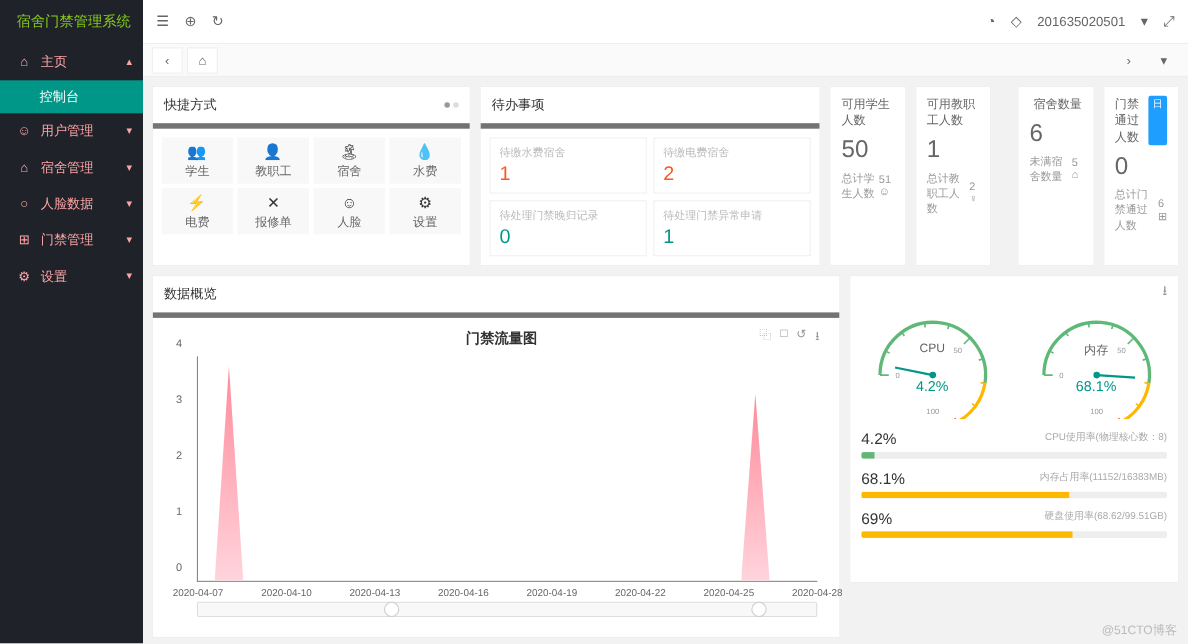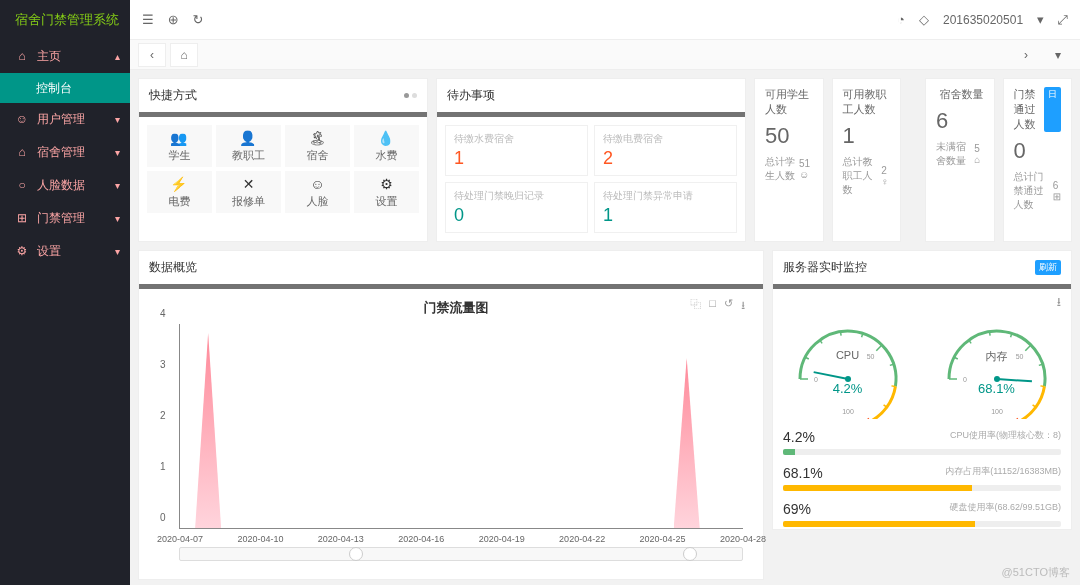--- a/index.html
+++ b/index.html
@@ -265,26 +265,20 @@
             <div class="peak short" style="left:90%"></div>
           </div>
         <div class="slider">
           <div class="sknob" style="left:30%"></div>
           <div class="sknob" style="right:8%"></div>
         </div>
       </div>
     </div>
     <div class="right-col">
       <div class="card srv">
-        <div class="card-hd">
-          <span>服务器实时监控</span>
-          <div style="display:flex;gap:6px;align-items:center">
-            <span class="badge">刷新</span>
-          </div>
-        </div>
         <div style="text-align:right;padding:4px 10px 0 0"><span style="color:#999;cursor:pointer">⭳</span></div>
         <div class="gauges" id="gauges">
             <div class="gauge">
     <svg viewBox="0 0 130 100">
       <path d="M 17 60.00000000000001 A 48 48 0 1 1 112.4090403485666 67.50885432193107" stroke="#5fb878" stroke-width="3" fill="none"></path>
       <path d="M 112.4090403485666 67.50885432193107 A 48 48 0 0 1 86.79154398749826 102.76831316104165" stroke="#ffb800" stroke-width="3" fill="none"></path>
       <path d="M 86.79154398749826 102.76831316104165 A 48 48 0 0 1 65.00000000000001 108" stroke="#ff5722" stroke-width="3" fill="none"></path>
       <line x1="17" y1="60.00000000000001" x2="25" y2="60.00000000000001" stroke="#5fb878" stroke-width="1.5"></line>
                 <text x="33" y="63.00000000000001" font-size="7" fill="#999" text-anchor="middle">0</text>
                 <line x1="22.231686838958332" y1="38.208456012501784" x2="25.795712935711805" y2="40.024418011459964" stroke="#5fb878" stroke-width="1.5"></line>

